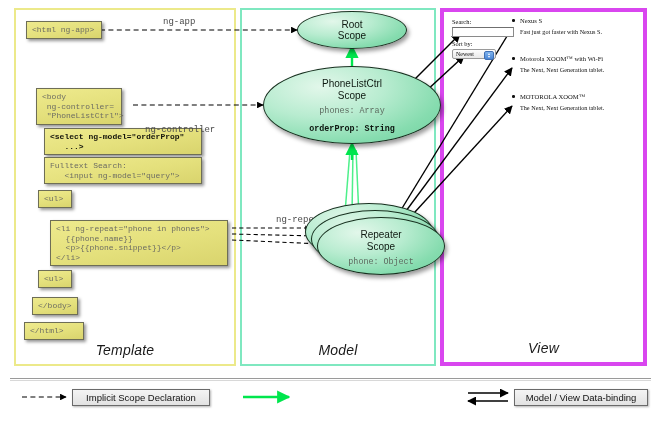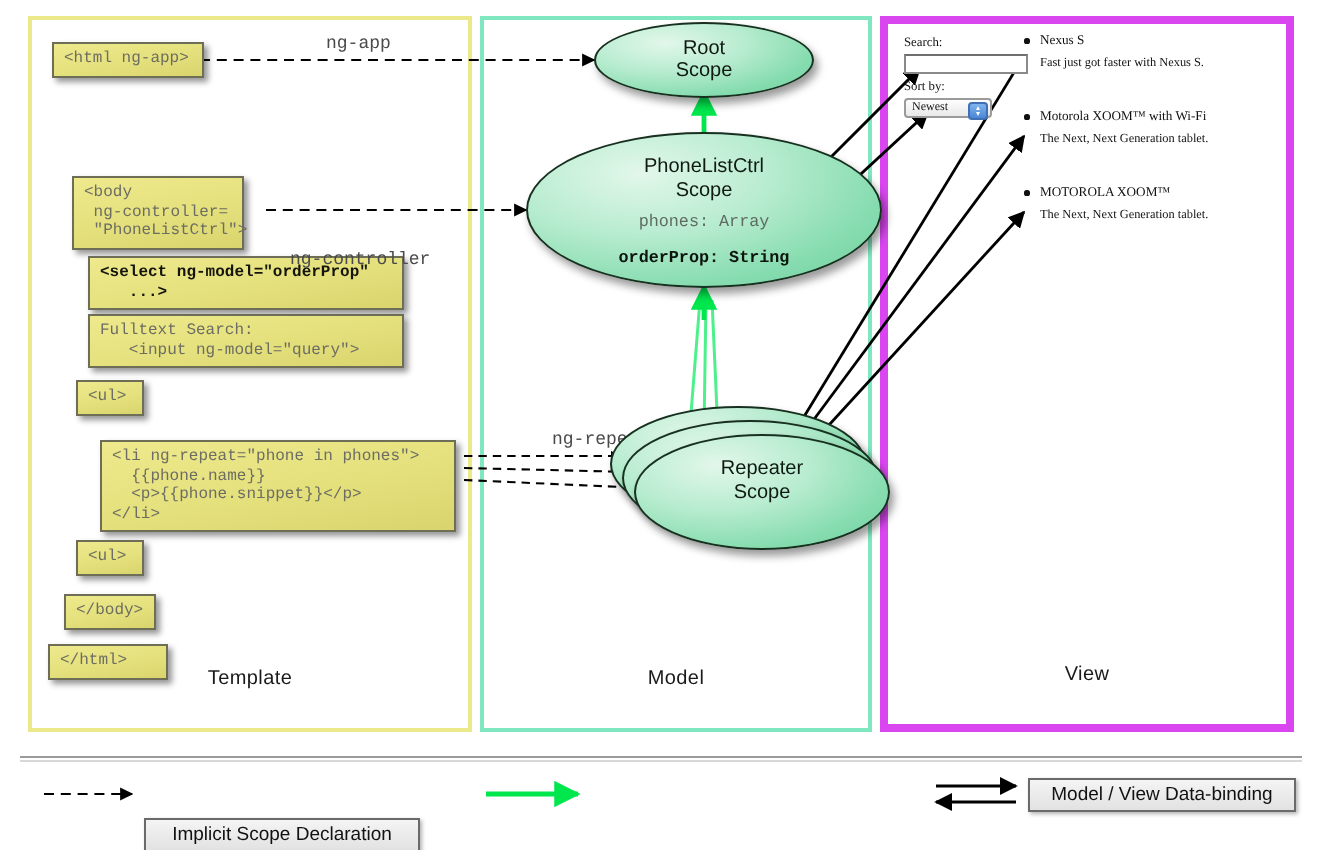--- a/index.html
+++ b/index.html
@@ -10,22 +10,22 @@
   }
   #stage{position:absolute;left:0;top:0;width:661px;height:425px;}
   svg#wires{position:absolute;left:0;top:0;width:661px;height:425px;pointer-events:none;}
 
   
   .panel{position:absolute;background:#fff;box-sizing:border-box;}
   .panel.template{left:14px;top:8px;width:222px;height:358px;border:2px solid #ece98a;}
   .panel.model{left:240px;top:8px;width:196px;height:358px;border:2px solid #7fe8c0;}
   .panel.view{left:440px;top:8px;width:207px;height:358px;border:4px solid #d946ef;}
   .panel-label{
-    position:absolute;bottom:19px;left:0;width:100%;text-align:center;
-    font-size:10px;color:#1a1a1a;letter-spacing:.2px;
+    position:absolute;bottom:6px;left:0;width:100%;text-align:center;
+    font-size:14px;color:#1a1a1a;letter-spacing:.2px;font-style:italic;
   }
 
   
   .codebox{
     position:absolute;box-sizing:border-box;
     background:linear-gradient(170deg,#eeea8d 0%,#e4e07c 55%,#d9d46d 100%);
     border:1px solid #6e6e56;
     box-shadow:2px 2px 3px rgba(0,0,0,.42);
     font-family:"Liberation Mono","DejaVu Sans Mono",monospace;
     font-size:8px;line-height:9.6px;color:#6d6d63;
@@ -226,20 +226,21 @@
     <div class="etitle" style="top:23px;">Scope</div>
     <div class="eprops" style="top:40px;">phones: Array</div>
     <div class="eprops" style="top:58px;font-weight:bold;color:#0c140e;">orderProp: String</div>
   </div>
 
   <div class="ell" style="left:305px;top:203px;width:128px;height:58px;"></div>
   <div class="ell" style="left:311px;top:210px;width:128px;height:58px;"></div>
   <div class="ell" style="left:317px;top:217px;width:128px;height:58px;">
     <div class="etitle" style="top:11px;">Repeater</div>
     <div class="etitle" style="top:23px;">Scope</div>
+    <div class="eprops" style="top:40px;">phone: Object</div>
   </div>
 
   <div class="viewmock">
     <div class="v-label" style="left:0;top:2px;">Search:</div>
     <div class="v-input" style="left:0;top:11px;width:62px;height:10px;" title=""></div>
 
     <div class="v-label" style="left:0;top:24px;">Sort by:</div>
     <div class="v-select" style="left:0;top:33px;width:44px;height:10px;">
       <span>Newest</span>
       <span class="stepper"></span>
@@ -258,16 +259,16 @@
     <div class="phone" style="left:60px;top:77px;">
       <span class="bullet"></span>
       <span class="pname">MOTOROLA XOOM™</span>
       <span class="psnip">The Next, Next Generation tablet.</span>
     </div>
   </div>
 
   <div class="legend-rule"></div>
   <div class="legend-rule2"></div>
 
-  <div class="legbox" style="left:72px;top:389px;width:138px;margin-top:20px;">Implicit Scope Declaration</div>
+  <div class="legbox" style="left:72px;top:389px;width:138px;">Implicit Scope Declaration</div>
   <div class="legbox" style="left:514px;top:389px;width:134px;">Model / View Data-binding</div>
 
 </div>
 
 </body></html>

